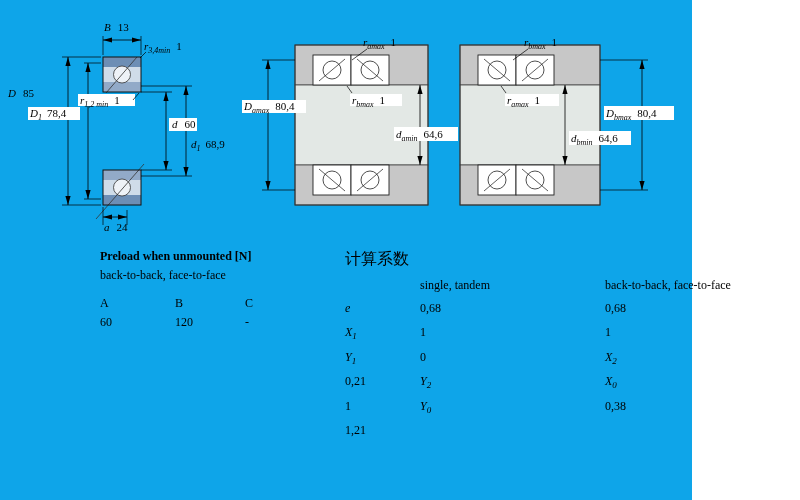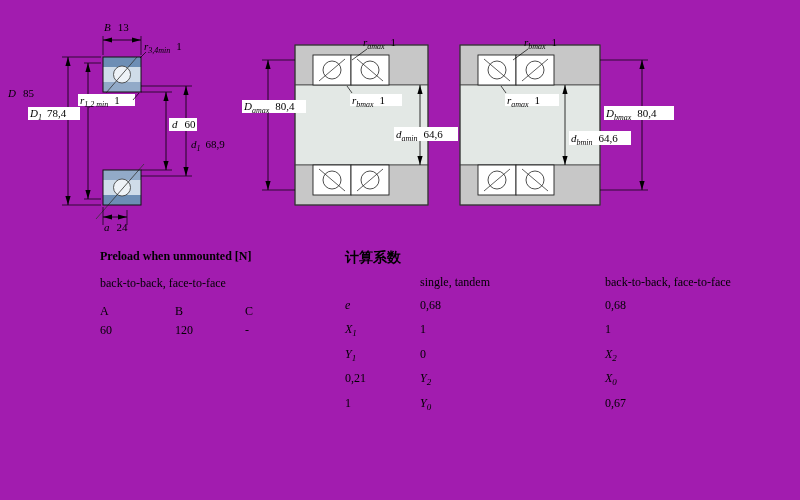--- a/index.html
+++ b/index.html
@@ -1,19 +1,19 @@
 <!DOCTYPE html>
 <html><head>
 <meta charset="utf-8">
 <style>
   * { margin:0; padding:0; box-sizing:border-box; }
   html,body { background:#ffffff; }
   body { width:800px; height:500px; position:relative; overflow:hidden;
          font-family:"Liberation Serif", serif; color:#000; }
-  .page { position:absolute; left:0; top:0; width:800px; height:500px; background:#a21caf; }
+  .page { position:absolute; left:0; top:0; width:692px; height:500px; background:#0ea5e9; }
 
   svg.fig { position:absolute; overflow:visible; }
   .fig-left  { left:0;   top:0;  width:240px; height:250px; }
   .fig-mounts{ left:240px; top:25px; width:440px; height:195px; }
 
   svg text { font-family:"Liberation Serif", serif; font-size:11px; fill:#000; }
   .it  { font-style:italic; }
   .sub { font-size:8px; font-style:italic; }
 
   .dimline { stroke:#000; stroke-width:0.8; fill:none; }
@@ -28,26 +28,26 @@
   .sec-frame{ fill:none; stroke:#111; stroke-width:1; }
   .contact  { stroke:#333; stroke-width:0.8; }
 
   .housing { fill:#c7c7c7; stroke:#444; stroke-width:0.8; }
   .shaft   { fill:#e3e8e5; stroke:#444; stroke-width:0.8; }
   .brg     { fill:#fff; stroke:#222; stroke-width:0.9; }
   .brgball { fill:#fff; stroke:#222; stroke-width:0.8; }
   .figframe{ fill:none; stroke:#333; stroke-width:1; }
 
   .preload { position:absolute; left:100px; top:249px; font-size:12px; }
-  .p-title { font-weight:bold; margin-bottom:12px; }
+  .p-title { font-weight:bold; margin-bottom:4px; }
   .p-sub   { margin-bottom:13px; }
   .p-grid  { display:grid; grid-template-columns:75px 70px 60px; row-gap:4px; }
 
   .factors { position:absolute; left:345px; top:249px; font-size:12px; }
-  .f-title { font-weight:bold; margin-bottom:8px; font-family:"DejaVu Sans", sans-serif; font-size:14px; }
+  .f-title { font-weight:normal; margin-bottom:8px; font-family:"DejaVu Sans", sans-serif; font-size:16px; }
   .f-grid  { display:grid; grid-template-columns:75px 185px 170px; row-gap:8px; align-items:baseline; }
   .fsym span { font-style:italic; }
   .fsub { font-size:9px; font-style:italic; }
 </style>
 </head>
 <body>
 
 <div class="page">
 
   <svg class="fig fig-left" viewBox="0 0 240 250">
@@ -252,17 +252,18 @@
 
       <div class="fsym"><span>X</span><sub class="fsub">2</sub></div>
       <div>0,21</div>
 
       <div class="fsym"><span>Y</span><sub class="fsub">2</sub></div>
 
       <div class="fsym"><span>X</span><sub class="fsub">0</sub></div>
       <div>1</div>
 
       <div class="fsym"><span>Y</span><sub class="fsub">0</sub></div>
-      <div>0,67</div>
+      <div>0,38</div>
+      <div>1,21</div>
     </div>
   </div>
 
 </div>
 
 </body></html>

